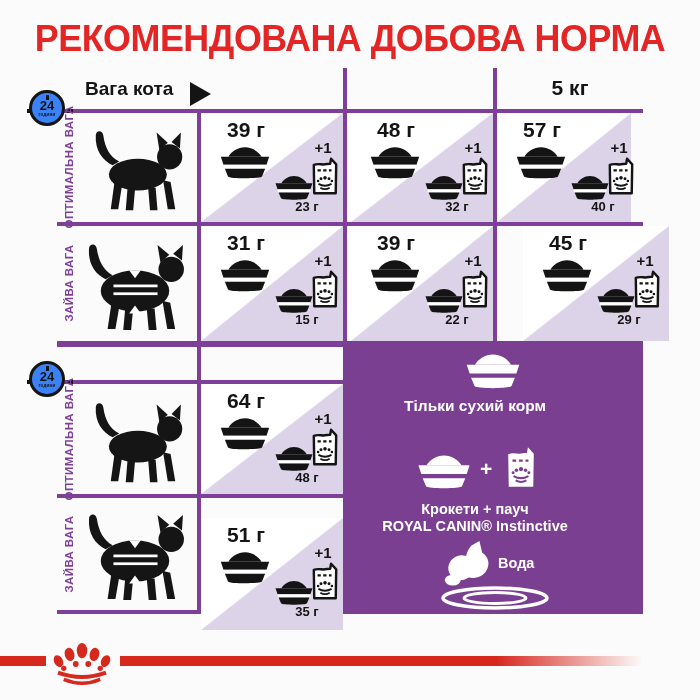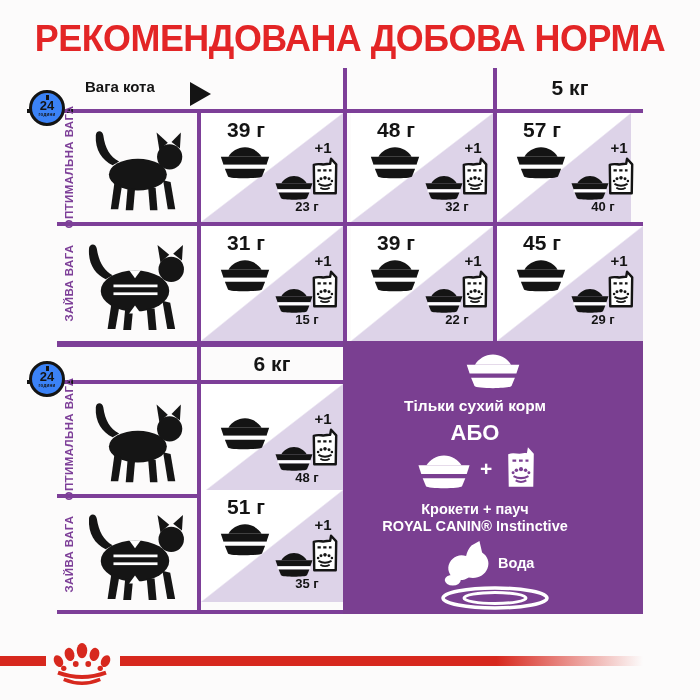--- a/index.html
+++ b/index.html
@@ -2,21 +2,21 @@
 <html><head>
 <meta charset="utf-8">
 <style>
   html,body{margin:0;padding:0;background:#ffffff;}
   .page{position:relative;width:700px;height:700px;background:#fcfbfb;overflow:hidden;
         font-family:Liberation Sans, sans-serif;color:#141414;}
   .title{position:absolute;left:0;top:18px;width:700px;text-align:center;
          font-size:37px;font-weight:bold;color:#e32526;letter-spacing:-0.5px;
          transform:scaleX(0.97);}
   .hline,.vline{position:absolute;background:#7d3f98;}
-  .hdr-weight{position:absolute;left:85px;top:78px;font-size:15px;font-weight:bold;}
+  .hdr-weight{position:absolute;left:85px;top:78px;font-size:19px;font-weight:bold;}
   .arrow{position:absolute;left:190px;top:82px;width:0;height:0;
          border-left:21px solid #141414;border-top:12px solid transparent;border-bottom:12px solid transparent;}
   .colhdr{position:absolute;top:76px;width:146px;text-align:center;font-size:21px;font-weight:bold;}
   .kg6hdr{position:absolute;left:201px;top:347px;width:142px;height:33px;line-height:33px;
           text-align:center;font-size:21px;font-weight:bold;}
   .cell{position:absolute;background:linear-gradient(to bottom right,#ffffff 49.6%,#ddd3e8 50.4%);}
   .dry{position:absolute;left:0;top:5px;width:90px;text-align:center;font-size:21px;font-weight:bold;}
   .bowl-big{position:absolute;left:16px;top:33px;}
   .p1{position:absolute;left:102px;top:26px;width:40px;text-align:center;font-size:15px;font-weight:bold;}
   .pouch{position:absolute;left:110px;top:43px;}
@@ -257,71 +257,70 @@
       </svg>
     <div class="p1">+1</div>
     <svg class="pouch" width="28" height="40">
         <use href="#pouch-b"></use>
       </svg>
     <svg class="bowl-sm" width="42" height="26">
         <use href="#bowl-b"></use>
       </svg>
     <div class="combo">22 г</div>
   </div>
-  <div class="cell" style="left:497px;top:226px;width:146px;height:115px">
+  <div class="cell" style="left:523px;top:226px;width:146px;height:115px">
     <div class="dry">45 г</div>
     <svg class="bowl-big" width="56" height="34">
         <use href="#bowl-b"></use>
       </svg>
     <div class="p1">+1</div>
     <svg class="pouch" width="28" height="40">
         <use href="#pouch-b"></use>
       </svg>
     <svg class="bowl-sm" width="42" height="26">
         <use href="#bowl-b"></use>
       </svg>
     <div class="combo">29 г</div>
   </div>
 
-  <div class="kg6hdr">6 кг</div>
 
   <div class="cell" style="left:201px;top:384px;width:142px;height:110px">
+    <div class="dry">64 г</div>
     <svg class="bowl-big" width="56" height="34">
         <use href="#bowl-b"></use>
       </svg>
     <div class="p1">+1</div>
     <svg class="pouch" width="28" height="40">
         <use href="#pouch-b"></use>
       </svg>
     <svg class="bowl-sm" width="42" height="26">
         <use href="#bowl-b"></use>
       </svg>
     <div class="combo">48 г</div>
   </div>
-  <div class="cell" style="left:201px;top:490px;width:142px;height:112px">
+  <div class="cell" style="left:201px;top:518px;width:142px;height:112px">
     <div class="dry">51 г</div>
     <svg class="bowl-big" width="56" height="34">
         <use href="#bowl-b"></use>
       </svg>
     <div class="p1">+1</div>
     <svg class="pouch" width="28" height="40">
         <use href="#pouch-b"></use>
       </svg>
     <svg class="bowl-sm" width="42" height="26">
         <use href="#bowl-b"></use>
       </svg>
     <div class="combo">35 г</div>
   </div>
 
   <div class="panel">
     <svg style="position:absolute;left:120px;top:12px" width="60" height="37">
         <use href="#bowl-w"></use>
       </svg>
     <div class="ptxt" style="top:56px;font-size:15.5px">Тільки сухий корм</div>
-    <div class="ptxt" style="top:79px;font-size:22px">АБО</div>
     <svg style="position:absolute;left:72px;top:113px" width="58" height="36">
         <use href="#bowl-w"></use>
       </svg>
     <div style="position:absolute;left:137px;top:116px;font-size:21px;font-weight:bold">+</div>
     <svg style="position:absolute;left:162px;top:103px" width="32" height="46">
         <use href="#pouch-w"></use>
       </svg>
     <div class="ptxt" style="top:160px;font-size:14.5px">Крокети + пауч</div>
     <div class="ptxt" style="top:177px;font-size:14.5px">ROYAL CANIN® Instinctive</div>
     <svg style="position:absolute;left:98px;top:200px" width="52" height="48">

